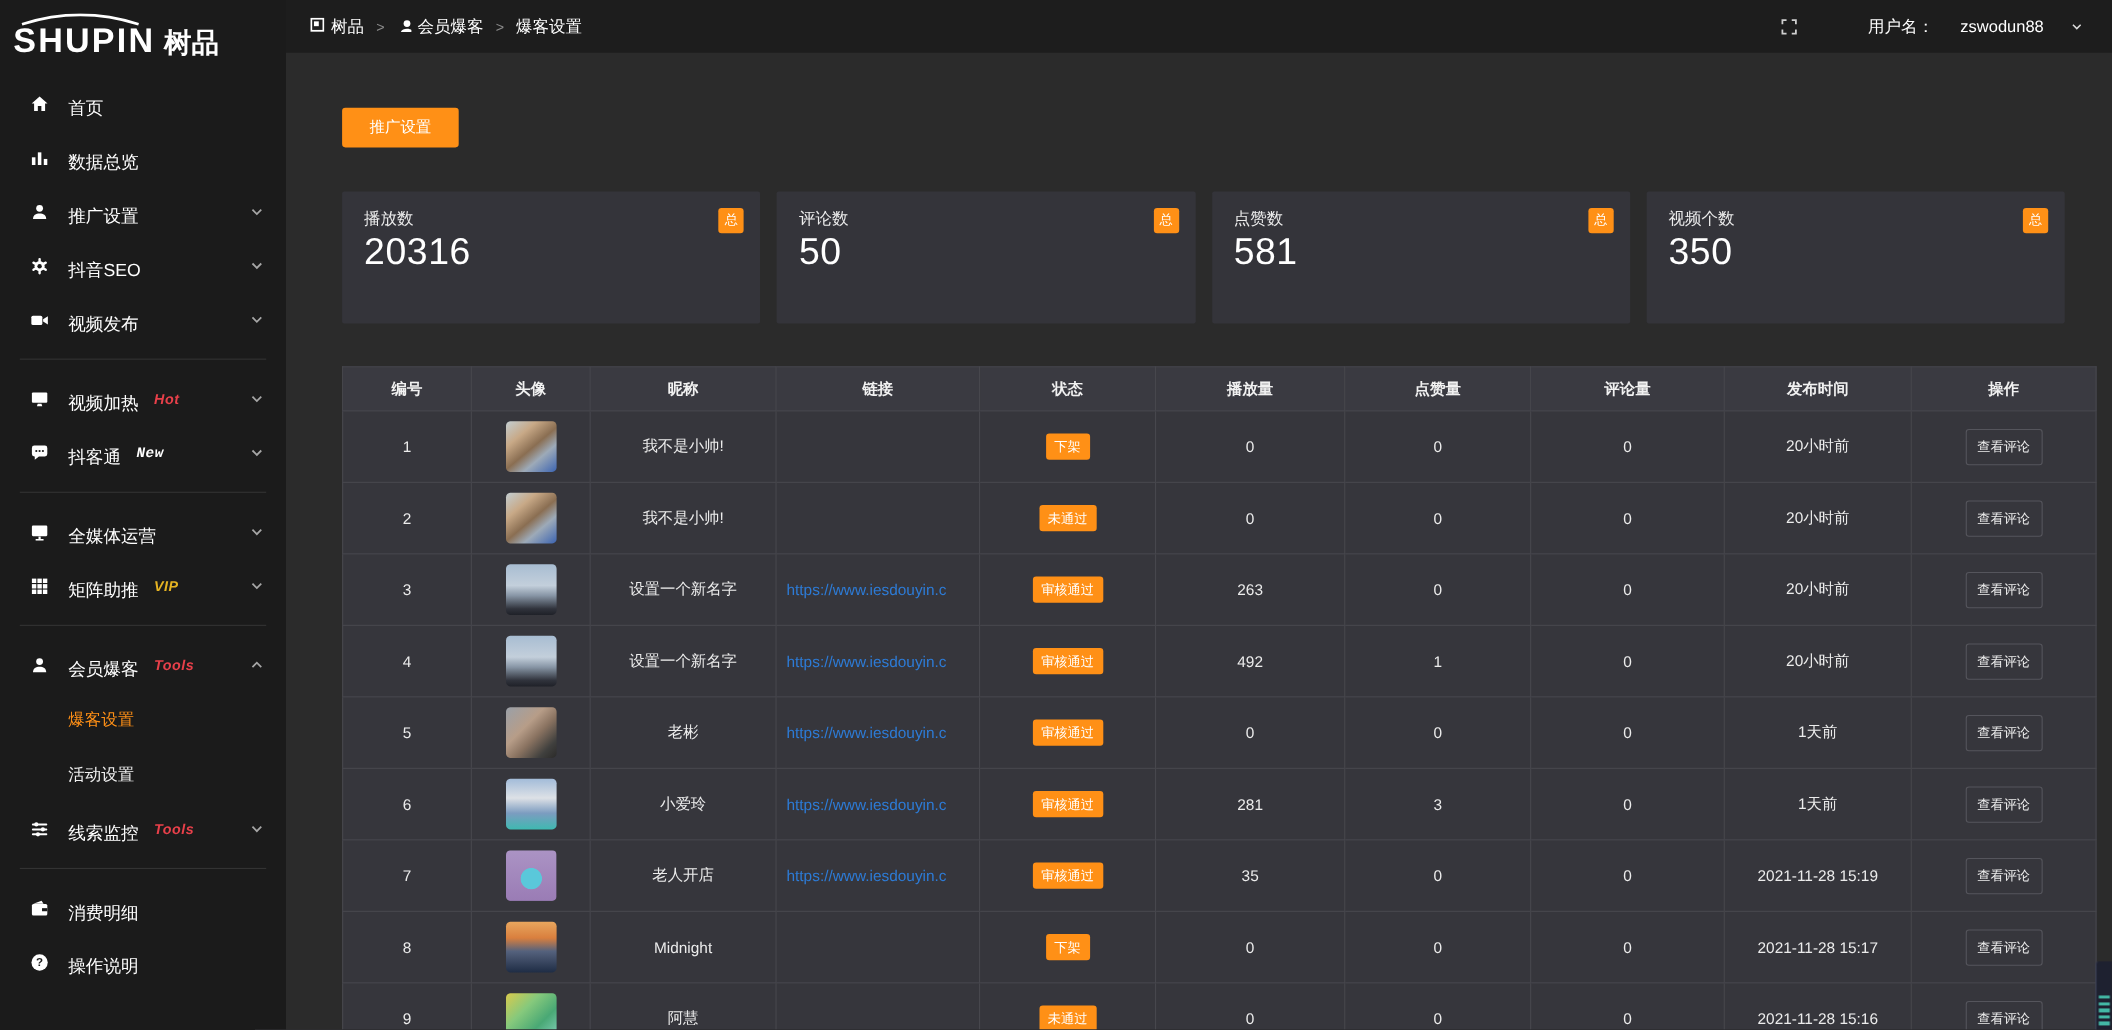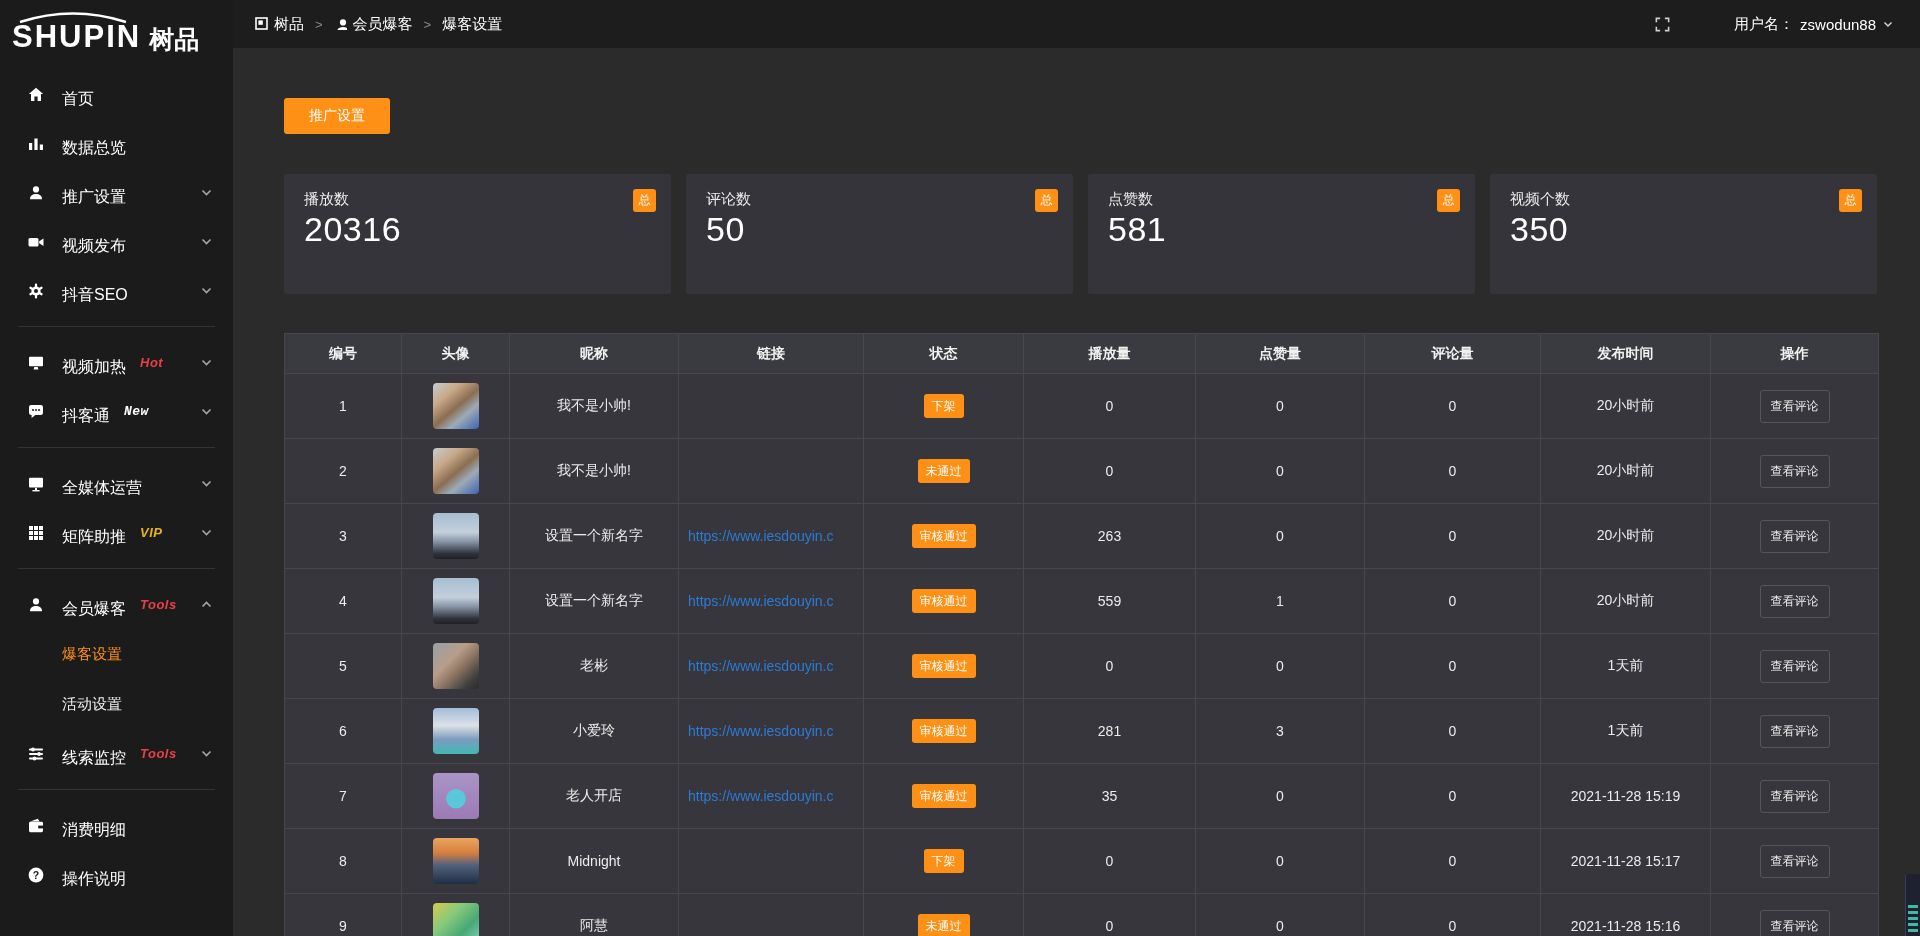--- a/index.html
+++ b/index.html
@@ -16,21 +16,21 @@
   *{box-sizing:border-box;margin:0;padding:0;}
   html,body{width:1920px;height:936px;overflow:hidden;}
   body{
     background:var(--main-bg);
     font-family:"Liberation Sans","DejaVu Sans",sans-serif;
     color:#fff;
   }
   .app{display:flex;width:1920px;height:936px;}
 
   
-  .sidebar{width:233px;flex:none;background:var(--sidebar-bg);overflow:hidden;text-align:right;}
+  .sidebar{width:260px;flex:none;background:var(--sidebar-bg);overflow:hidden;text-align:right;}
   .logo{height:58px;display:flex;align-items:flex-end;gap:8px;padding:10px 10px 6px 12px;}
   .logo-en{position:relative;font-size:31px;font-weight:700;letter-spacing:2px;line-height:1;color:#fff;}
   .logo-en svg{position:absolute;top:-9px;left:2px;}
   .logo-cn{font-size:25px;font-weight:700;line-height:1.05;color:#fff;}
   .menu{padding-top:12px;}
   .menu-item{height:49px;display:flex;align-items:center;padding:0 20px 0 26px;font-size:16px;cursor:pointer;}
   .mi-icon{width:20px;height:20px;margin-right:16px;display:flex;align-items:center;justify-content:center;flex:none;}
   .mi-label{white-space:nowrap;margin-top:10px;}
   .mi-tag{font-style:italic;font-weight:700;font-size:13px;margin-left:14px;letter-spacing:.5px;}
   .mi-chevron{margin-left:auto;display:flex;}
@@ -40,21 +40,21 @@
   .submenu-item.active{color:var(--accent);}
 
   
   .main{flex:1;display:flex;flex-direction:column;min-width:0;}
   .topbar{height:48px;flex:none;background:var(--topbar-bg);display:flex;align-items:center;justify-content:space-between;padding:0 26px 0 22px;}
   .breadcrumb{display:flex;align-items:center;gap:11px;font-size:15px;}
   .crumb{display:flex;align-items:center;gap:6px;cursor:pointer;}
   .crumb-sep{color:#8b8b8b;font-size:13px;}
   .topbar-right{display:flex;align-items:center;gap:20px;}
   .fullscreen-btn{display:flex;cursor:pointer;}
-  .user-box{display:flex;align-items:center;gap:6px;font-size:15px;cursor:pointer;margin-left:43px;}
+  .user-box{display:flex;align-items:center;gap:24px;font-size:15px;cursor:pointer;margin-left:43px;}
 
   .content{flex:1;background:var(--main-bg);padding:50px 43px 0 51px;overflow:hidden;}
   .promo-btn{display:inline-block;background:var(--accent);color:#fff;border:none;border-radius:3px;font-size:14px;padding:9px 25px;cursor:pointer;font-family:inherit;}
 
   .cards{display:flex;gap:15px;margin-top:40px;}
   .card{flex:1;height:120px;background:var(--panel-bg);border-radius:2px;padding:16px 20px;position:relative;}
   .card-label{font-size:15px;color:#ececec;}
   .card-value{font-size:34px;color:#fff;margin-top:1px;letter-spacing:.5px;}
   .card-badge{position:absolute;top:15px;right:15px;width:23px;height:23px;background:var(--accent);border-radius:3px;color:#fff;font-size:12px;display:flex;align-items:center;justify-content:center;}
 
@@ -122,45 +122,45 @@
           </span>
           <span class="mi-label">推广设置</span>
           <span class="mi-chevron">
             <svg width="13" height="13" viewBox="0 0 12 12">
               <path d="M2.3 4.2 6 7.9l3.7-3.7" stroke="#a6a6a6" stroke-width="1.5" fill="none"></path>
             </svg>
           </span>
         </div>
         <div class="menu-item">
           <span class="mi-icon">
-            <svg width="18" height="18" viewBox="0 0 18 18" fill="#fff">
-              <rect x="1.5" y="5" width="10" height="8.5" rx="1.5"></rect>
-              <path d="M12.2 8.2 16.5 5.6v7.3l-4.3-2.6z"></path>
-            </svg>
-          </span>
-          <span class="mi-label">视频发布</span>
-          <span class="mi-chevron">
-            <svg width="13" height="13" viewBox="0 0 12 12">
-              <path d="M2.3 4.2 6 7.9l3.7-3.7" stroke="#a6a6a6" stroke-width="1.5" fill="none"></path>
-            </svg>
-          </span>
-        </div>
-        <div class="menu-item">
-          <span class="mi-icon">
             <svg width="18" height="18" viewBox="0 0 18 18">
               <g fill="#fff">
                 <rect x="7.9" y="1.5" width="2.2" height="15" rx="1"></rect>
                 <rect x="7.9" y="1.5" width="2.2" height="15" rx="1" transform="rotate(60 9 9)"></rect>
                 <rect x="7.9" y="1.5" width="2.2" height="15" rx="1" transform="rotate(120 9 9)"></rect>
                 <circle cx="9" cy="9" r="4.6"></circle>
               </g>
               <circle cx="9" cy="9" r="2" fill="#1b1b1b"></circle>
             </svg>
           </span>
           <span class="mi-label">抖音SEO</span>
+          <span class="mi-chevron">
+            <svg width="13" height="13" viewBox="0 0 12 12">
+              <path d="M2.3 4.2 6 7.9l3.7-3.7" stroke="#a6a6a6" stroke-width="1.5" fill="none"></path>
+            </svg>
+          </span>
+        </div>
+        <div class="menu-item">
+          <span class="mi-icon">
+            <svg width="18" height="18" viewBox="0 0 18 18" fill="#fff">
+              <rect x="1.5" y="5" width="10" height="8.5" rx="1.5"></rect>
+              <path d="M12.2 8.2 16.5 5.6v7.3l-4.3-2.6z"></path>
+            </svg>
+          </span>
+          <span class="mi-label">视频发布</span>
           <span class="mi-chevron">
             <svg width="13" height="13" viewBox="0 0 12 12">
               <path d="M2.3 4.2 6 7.9l3.7-3.7" stroke="#a6a6a6" stroke-width="1.5" fill="none"></path>
             </svg>
           </span>
         </div>
         <div class="menu-divider"></div>
         <div class="menu-item">
           <span class="mi-icon">
             <svg width="18" height="18" viewBox="0 0 18 18" fill="#fff">
@@ -433,21 +433,21 @@
                 <td><button class="action-btn">查看评论</button></td>
               </tr>
               <tr>
                 <td>4</td>
                 <td>
                   <span class="avatar avatar--sky"></span>
                 </td>
                 <td>设置一个新名字</td>
                 <td class="link-cell"><span class="link">https://www.iesdouyin.c</span></td>
                 <td><span class="status-badge">审核通过</span></td>
-                <td>559</td>
+                <td>492</td>
                 <td>1</td>
                 <td>0</td>
                 <td>20小时前</td>
                 <td><button class="action-btn">查看评论</button></td>
               </tr>
               <tr>
                 <td>5</td>
                 <td>
                   <span class="avatar avatar--man"></span>
                 </td>

